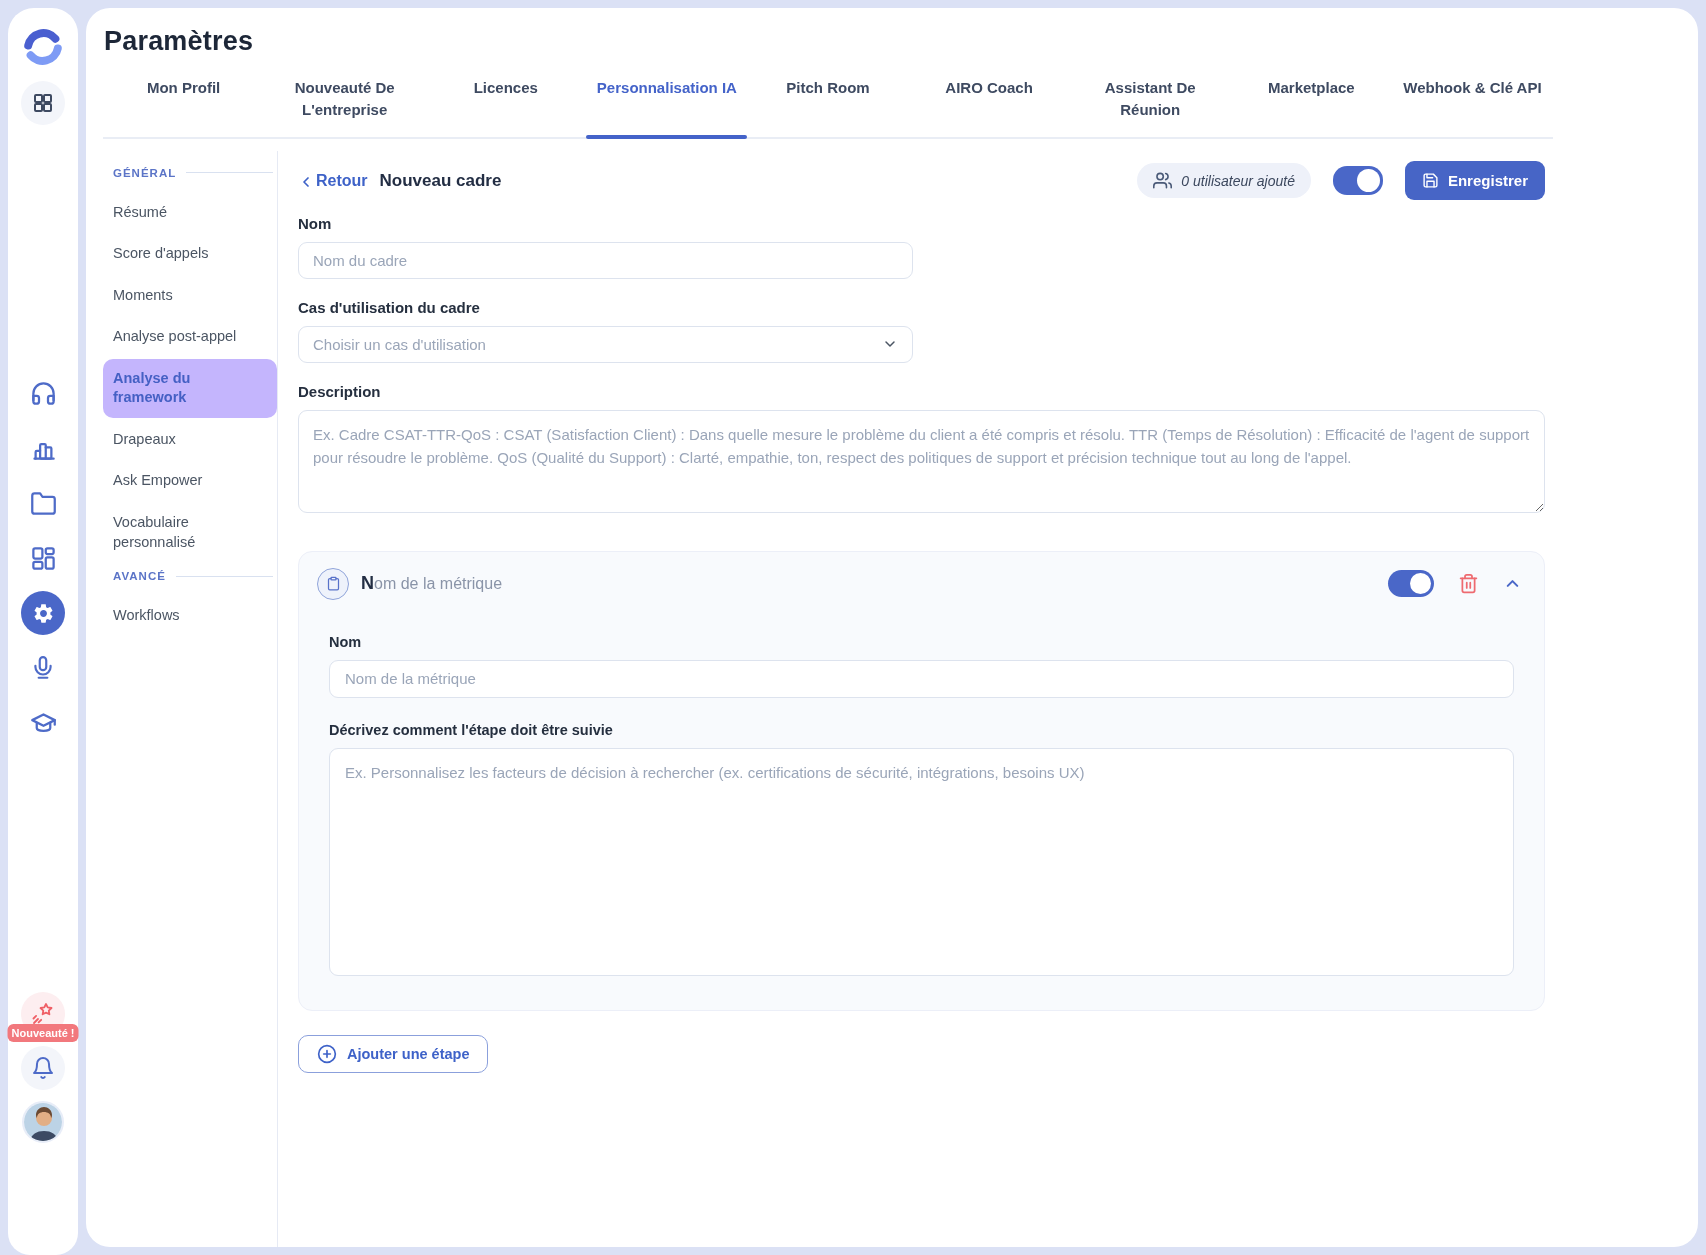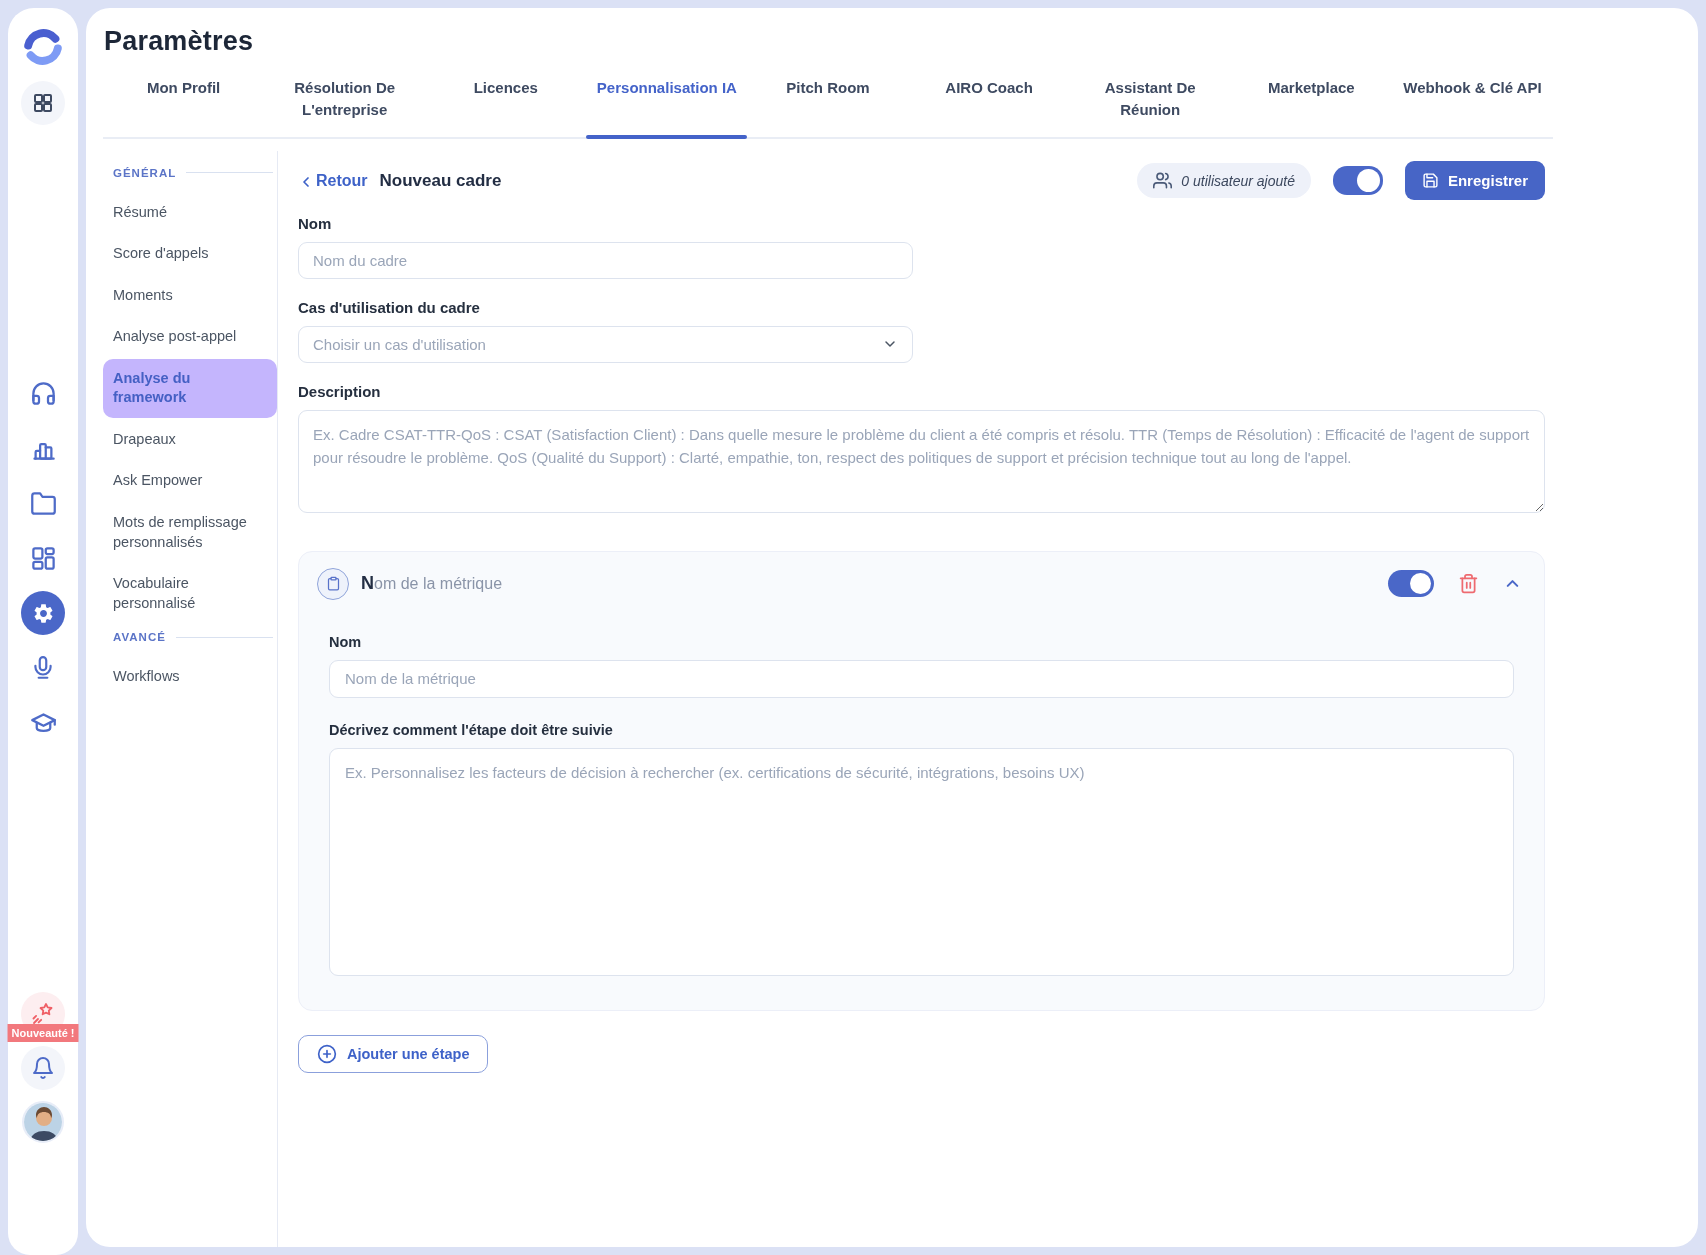--- a/index.html
+++ b/index.html
@@ -25,21 +25,21 @@
     cursor:pointer;
   }
   .c-light { background:#f3f5fa; }
   .c-blue  { background:#4a67c8; }
   .c-pink  { background:#fdeef0; }
   .rail-icon { color:#4e6bc8; }
   .rail-plain { width:44px; height:44px; display:flex; align-items:center; justify-content:center; cursor:pointer; }
   .new-badge {
     position:absolute; left:50%; transform:translateX(-50%);
     background:#f2787d; color:#fff; font-size:11px; font-weight:bold;
-    padding:3px 4px; border-radius:0; white-space:nowrap; z-index:3;
+    padding:3px 4px; border-radius:6px; white-space:nowrap; z-index:3;
   }
   .avatar {
     width:42px; height:42px; border-radius:50%; overflow:hidden; cursor:pointer;
     border:2px solid #e8edf8;
   }
 
   
   .card {
     position:absolute; left:86px; top:8px; right:8px; bottom:8px;
     background:#ffffff; border-radius:24px; overflow:hidden;
@@ -248,21 +248,21 @@
       <path d="M6 40c0-8 6-12 14-12s14 4 14 12z" fill="#3c4a63"></path>
     </svg>
   </div>
 </nav>
 
 <main class="card">
   <h1 class="page-title">Paramètres</h1>
 
   <div class="tabbar">
     <div class="tab">Mon Profil</div>
-    <div class="tab">Résolution De L'entreprise</div>
+    <div class="tab">Nouveauté De L'entreprise</div>
     <div class="tab">Licences</div>
     <div class="tab active">Personnalisation IA</div>
     <div class="tab">Pitch Room</div>
     <div class="tab">AIRO Coach</div>
     <div class="tab">Assistant De Réunion</div>
     <div class="tab">Marketplace</div>
     <div class="tab">Webhook &amp; Clé API</div>
   </div>
 
   <div class="content">
@@ -272,21 +272,20 @@
         <span>GÉNÉRAL</span>
           <span class="rule"></span>
       </div>
       <div class="subnav-item">Résumé</div>
       <div class="subnav-item">Score d'appels</div>
       <div class="subnav-item">Moments</div>
       <div class="subnav-item">Analyse post-appel</div>
       <div class="subnav-item active">Analyse du framework</div>
       <div class="subnav-item">Drapeaux</div>
       <div class="subnav-item">Ask Empower</div>
-      <div class="subnav-item">Mots de remplissage personnalisés</div>
       <div class="subnav-item">Vocabulaire personnalisé</div>
       <div class="subnav-section">
         <span>AVANCÉ</span>
           <span class="rule"></span>
       </div>
       <div class="subnav-item">Workflows</div>
     </aside>
 
     <section class="formarea">
 

